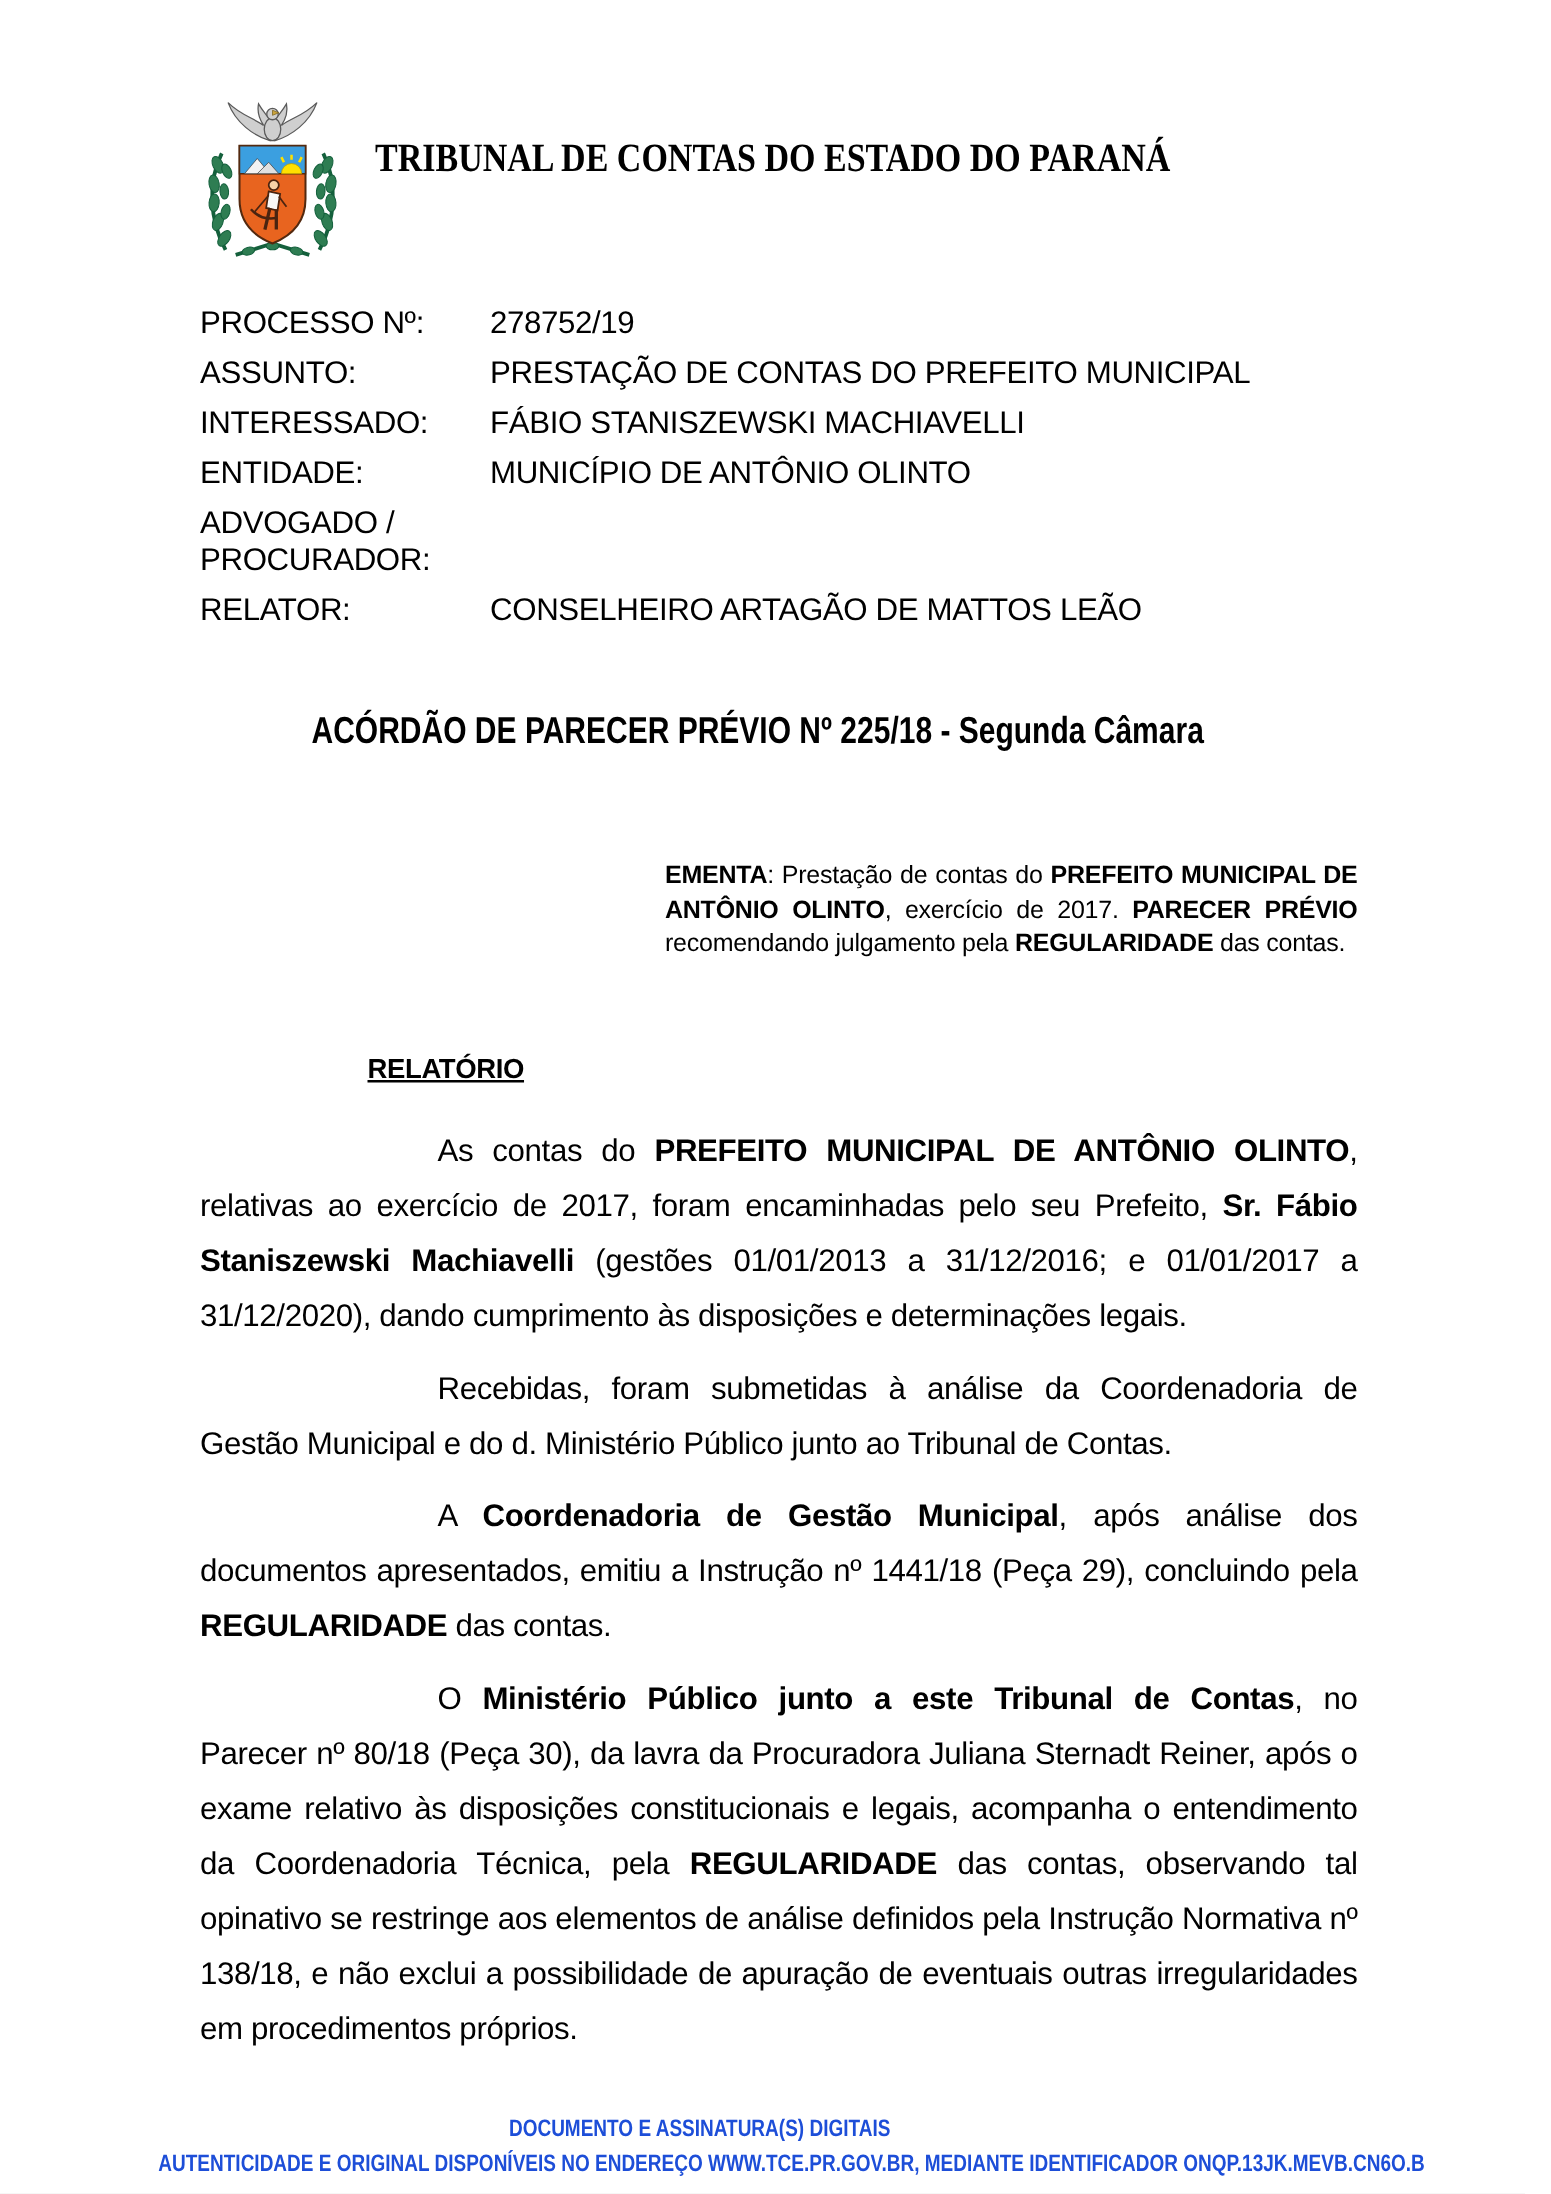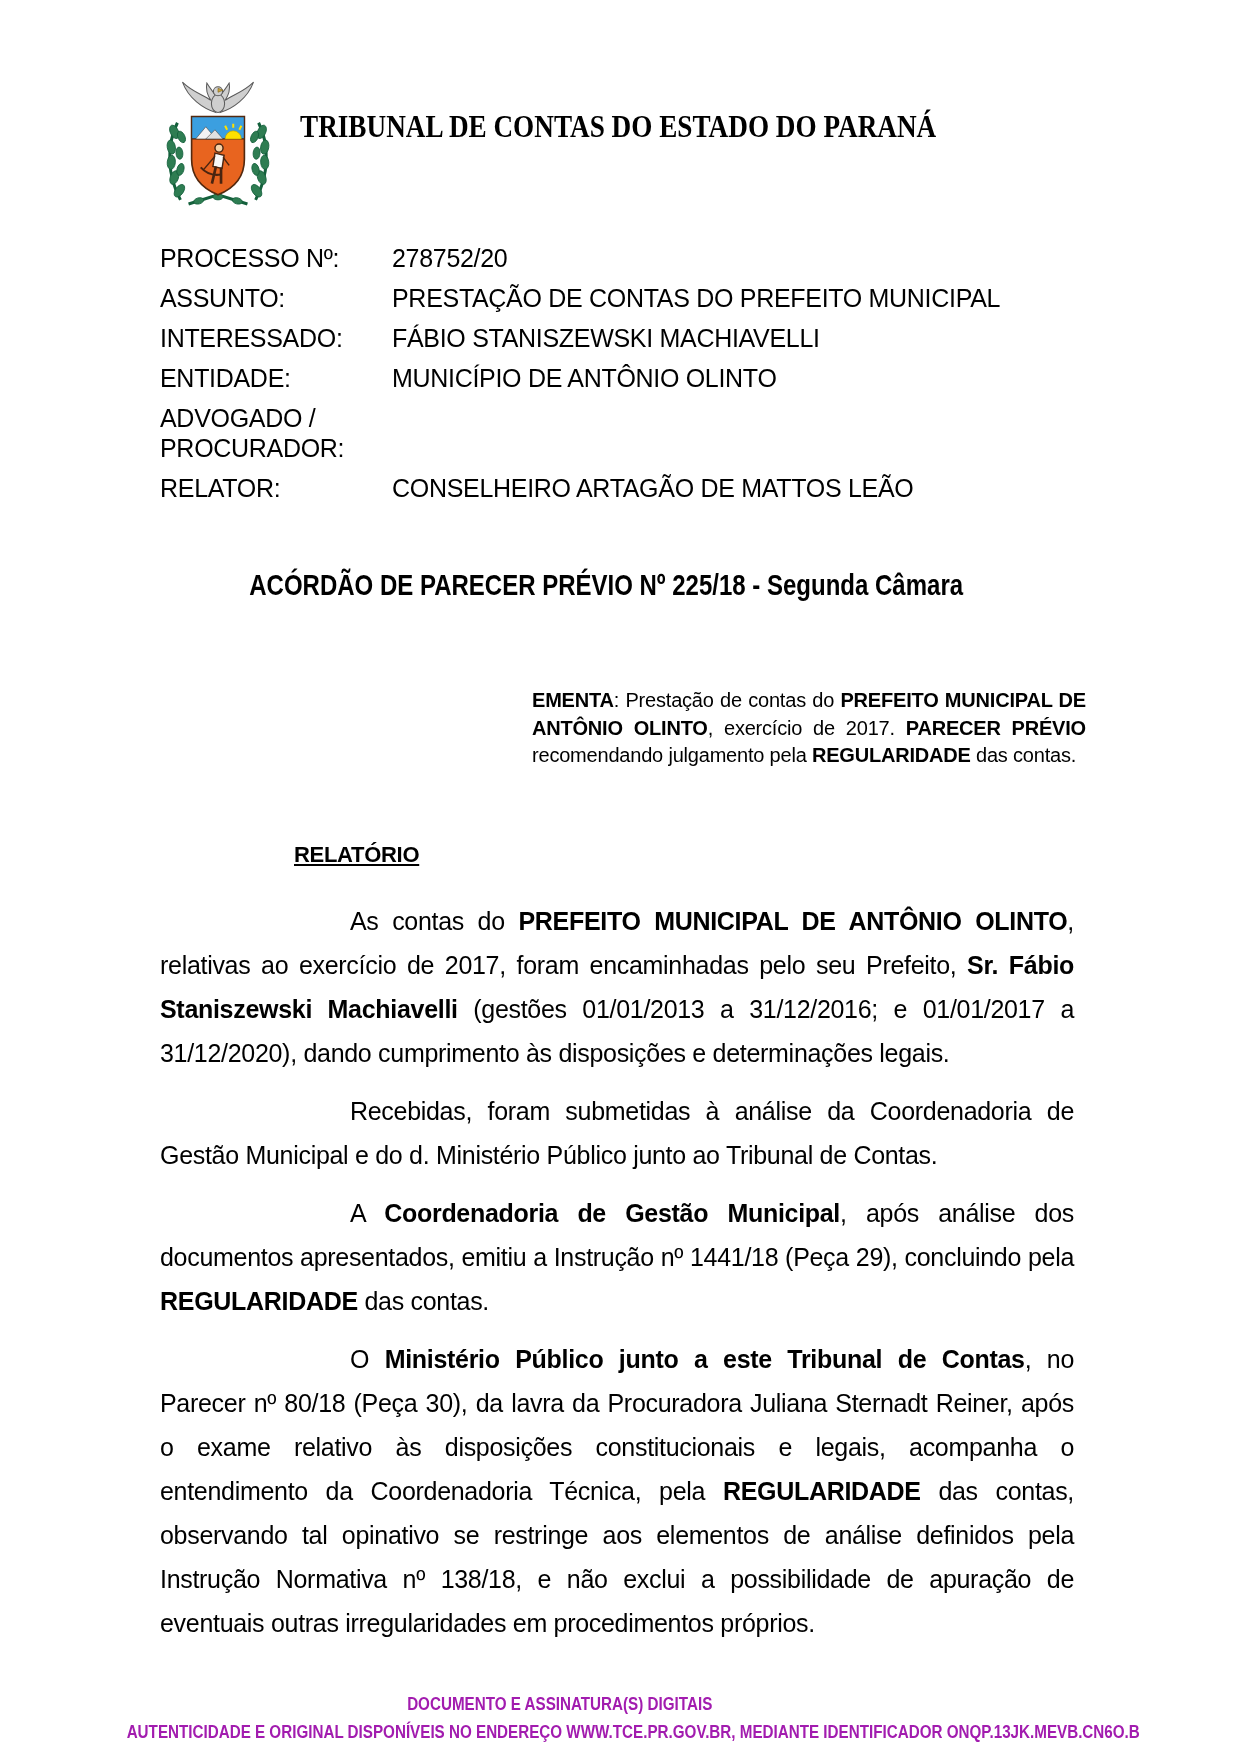--- a/index.html
+++ b/index.html
@@ -47,26 +47,26 @@
   .relatorio-heading {
     position:absolute; left:294px; top:842px;
     font-size:22px; font-weight:bold; text-decoration:underline;
     letter-spacing:-0.3px;
   }
   .body-text {
     position:absolute; left:160px; top:899px; width:926px;
     font-size:25px; line-height:44px; letter-spacing:-0.3px;
     text-align:justify;
   }
-  .body-text p { margin:0 12px 14px 0; text-indent:190px; }
+  .body-text p { margin:0 0 14px 0; text-indent:190px; }
 
   
   .footer {
     position:absolute; left:0; top:1690px; width:1120px;
-    text-align:center; color:#a21caf; font-weight:bold;
+    text-align:center; color:#1d4ed8; font-weight:bold;
     font-size:19px; line-height:28px;
   }
   b { font-weight:bold; }
 </style>
 </head>
 <body>
 
 <div class="page">
 
   <svg class="coat" viewBox="0 0 118 130" aria-hidden="true">
@@ -123,21 +123,21 @@
     </g>
   </svg>
 
   <div class="header-title">
     <span class="sx-left">TRIBUNAL DE CONTAS DO ESTADO DO PARANÁ</span>
   </div>
 
   <div class="meta">
     <div class="meta-row single">
       <span class="meta-label">PROCESSO Nº:</span>
-      <span class="meta-value">278752/20</span>
+      <span class="meta-value">278752/19</span>
     </div>
     <div class="meta-row single">
       <span class="meta-label">ASSUNTO:</span>
       <span class="meta-value">PRESTAÇÃO DE CONTAS DO PREFEITO MUNICIPAL</span>
     </div>
     <div class="meta-row single">
       <span class="meta-label">INTERESSADO:</span>
       <span class="meta-value">FÁBIO STANISZEWSKI MACHIAVELLI</span>
     </div>
     <div class="meta-row single">

